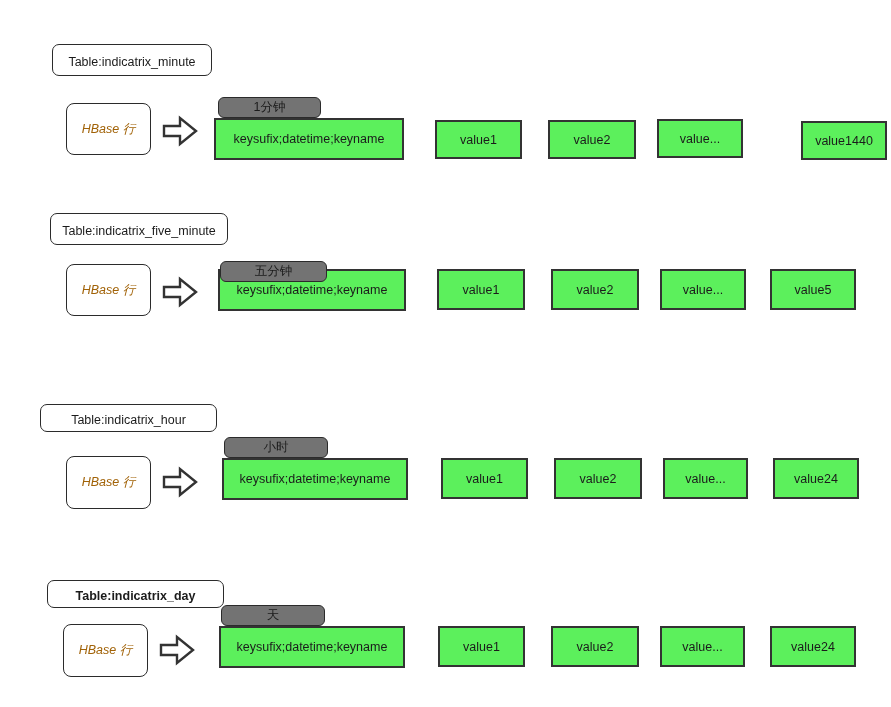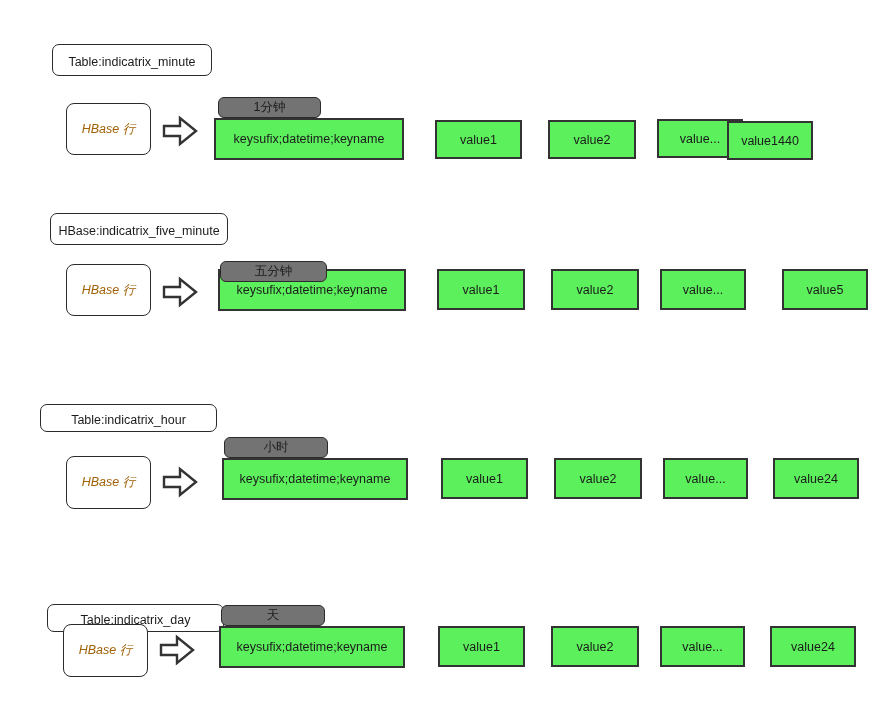--- a/index.html
+++ b/index.html
@@ -129,29 +129,29 @@
 
     <div class="cell" style="left:435px; top:120px; width:87px; height:39px;">
       <span>value1</span>
     </div>
     <div class="cell" style="left:548px; top:120px; width:88px; height:39px;">
       <span>value2</span>
     </div>
     <div class="cell" style="left:657px; top:119px; width:86px; height:39px;">
       <span>value...</span>
     </div>
-    <div class="cell" style="left:727px; top:121px; width:86px; height:39px;">
+    <div class="cell" style="left:801px; top:121px; width:86px; height:39px;">
       <span>value1440</span>
     </div>
   </div>
 
   <div class="row">
 
     <div class="table-label" style="left:50px; top:213px; width:178px; height:32px;">
-      <span>HBase:indicatrix_five_minute</span>
+      <span>Table:indicatrix_five_minute</span>
     </div>
 
     <div class="hbase-box" style="left:66px; top:264px; width:85px; height:52px;">
       <span>HBase 行</span>
     </div>
 
     <svg class="arrow-icon" style="left:162px; top:274px;" width="36" height="36" viewBox="0 0 36 36">
       <path d="M2 13 H18 V5 L34 18 L18 31 V23 H2 Z" fill="#ffffff" stroke="#333333" stroke-width="2.4" stroke-linejoin="miter"></path>
     </svg>
 
@@ -165,21 +165,21 @@
 
     <div class="cell" style="left:437px; top:269px; width:88px; height:41px;">
       <span>value1</span>
     </div>
     <div class="cell" style="left:551px; top:269px; width:88px; height:41px;">
       <span>value2</span>
     </div>
     <div class="cell" style="left:660px; top:269px; width:86px; height:41px;">
       <span>value...</span>
     </div>
-    <div class="cell" style="left:770px; top:269px; width:86px; height:41px;margin-left:12px;">
+    <div class="cell" style="left:770px; top:269px; width:86px; height:41px;">
       <span>value5</span>
     </div>
   </div>
 
   <div class="row">
 
     <div class="table-label" style="left:40px; top:404px; width:177px; height:28px;">
       <span>Table:indicatrix_hour</span>
     </div>
 
@@ -208,21 +208,21 @@
     <div class="cell" style="left:663px; top:458px; width:85px; height:41px;">
       <span>value...</span>
     </div>
     <div class="cell" style="left:773px; top:458px; width:86px; height:41px;">
       <span>value24</span>
     </div>
   </div>
 
   <div class="row">
 
-    <div class="table-label" style="left:47px; top:604px; width:177px; height:28px;">
+    <div class="table-label" style="left:47px; top:580px; width:177px; height:28px;font-weight:bold;">
       <span>Table:indicatrix_day</span>
     </div>
 
     <div class="hbase-box" style="left:63px; top:624px; width:85px; height:53px;">
       <span>HBase 行</span>
     </div>
 
     <svg class="arrow-icon" style="left:159px; top:632px;" width="36" height="36" viewBox="0 0 36 36">
       <path d="M2 13 H18 V5 L34 18 L18 31 V23 H2 Z" fill="#ffffff" stroke="#333333" stroke-width="2.4" stroke-linejoin="miter"></path>
     </svg>

